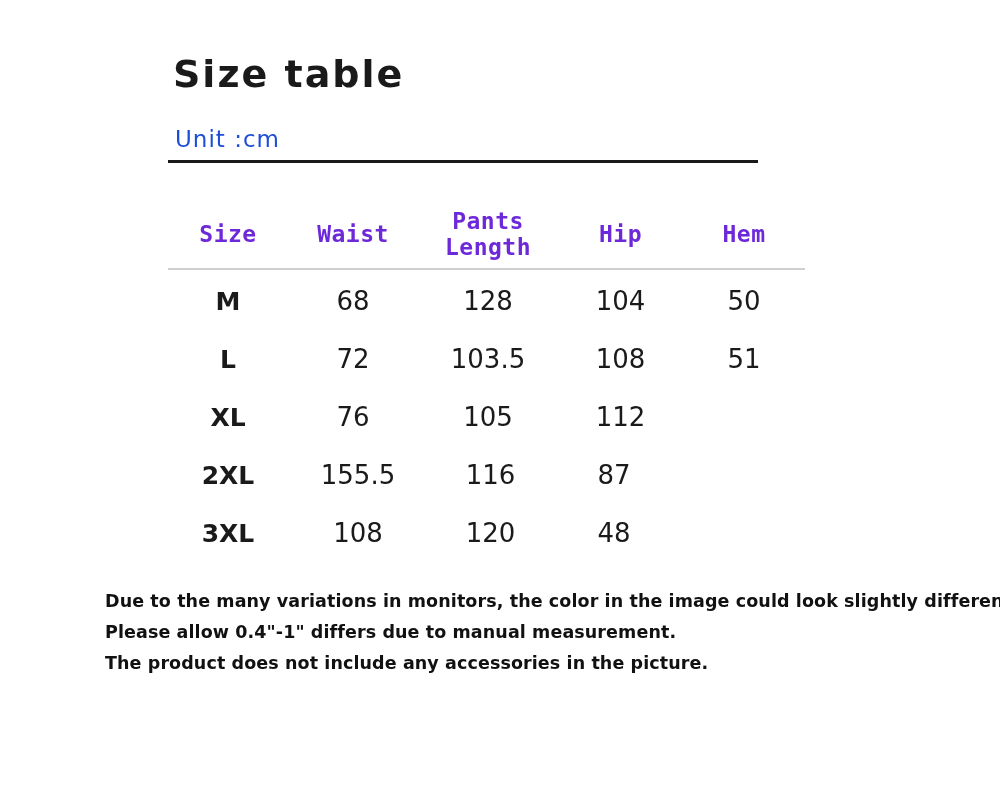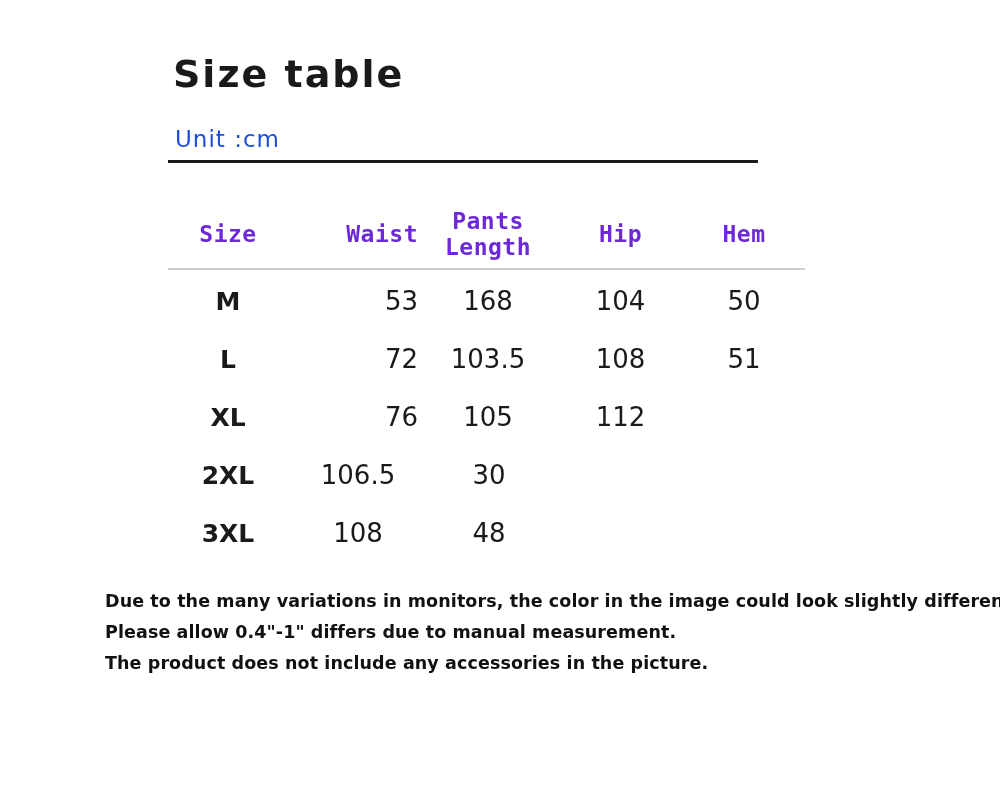--- a/index.html
+++ b/index.html
@@ -78,21 +78,21 @@
     top: 268px;
     width: 637px;
     height: 2px;
     background: #cfcfcf;
   }
   .cell {
     text-align: center;
     font-size: 25px;
   }
   .c-size  { width: 120px; }
-  .c-waist { width: 130px; text-align: right; }
+  .c-waist { width: 130px; }
   .c-len   { width: 140px; }
   .c-hip   { width: 125px; }
   .c-hem   { width: 122px; }
 
   .tbody .trow {
     height: 58px;
   }
   .tbody .cell {
     font-family: "DejaVu Sans", sans-serif;
     font-size: 26px;
@@ -140,22 +140,22 @@
         <div>Length</div>
       </div>
       <div class="cell c-hip">Hip</div>
       <div class="cell c-hem">Hem</div>
     </div>
 
     <div class="tbody">
 
       <div class="trow">
         <div class="cell c-size">M</div>
-        <div class="cell c-waist">53</div>
-        <div class="cell c-len">168</div>
+        <div class="cell c-waist">68</div>
+        <div class="cell c-len">128</div>
         <div class="cell c-hip">104</div>
         <div class="cell c-hem">50</div>
       </div>
 
       <div class="trow">
         <div class="cell c-size">L</div>
         <div class="cell c-waist">72</div>
         <div class="cell c-len">103.5</div>
         <div class="cell c-hip">108</div>
         <div class="cell c-hem">51</div>
@@ -163,27 +163,29 @@
 
       <div class="trow">
         <div class="cell c-size">XL</div>
         <div class="cell c-waist">76</div>
         <div class="cell c-len">105</div>
         <div class="cell c-hip">112</div>
       </div>
 
       <div class="trow">
         <div class="cell c-size">2XL</div>
-        <div class="cell c-len">106.5</div>
-        <div class="cell c-hem">30</div>
+        <div class="cell c-len">155.5</div>
+        <div class="cell c-hip">116</div>
+        <div class="cell c-hem">87</div>
       </div>
 
       <div class="trow">
         <div class="cell c-size">3XL</div>
         <div class="cell c-len">108</div>
+        <div class="cell c-hip">120</div>
         <div class="cell c-hem">48</div>
       </div>
 
     </div>
   </div>
 
   <div class="head-rule"></div>
 
   <div class="notes">
     <div class="note-line">Due to the many variations in monitors, the color in the image could look slightly different,</div>

